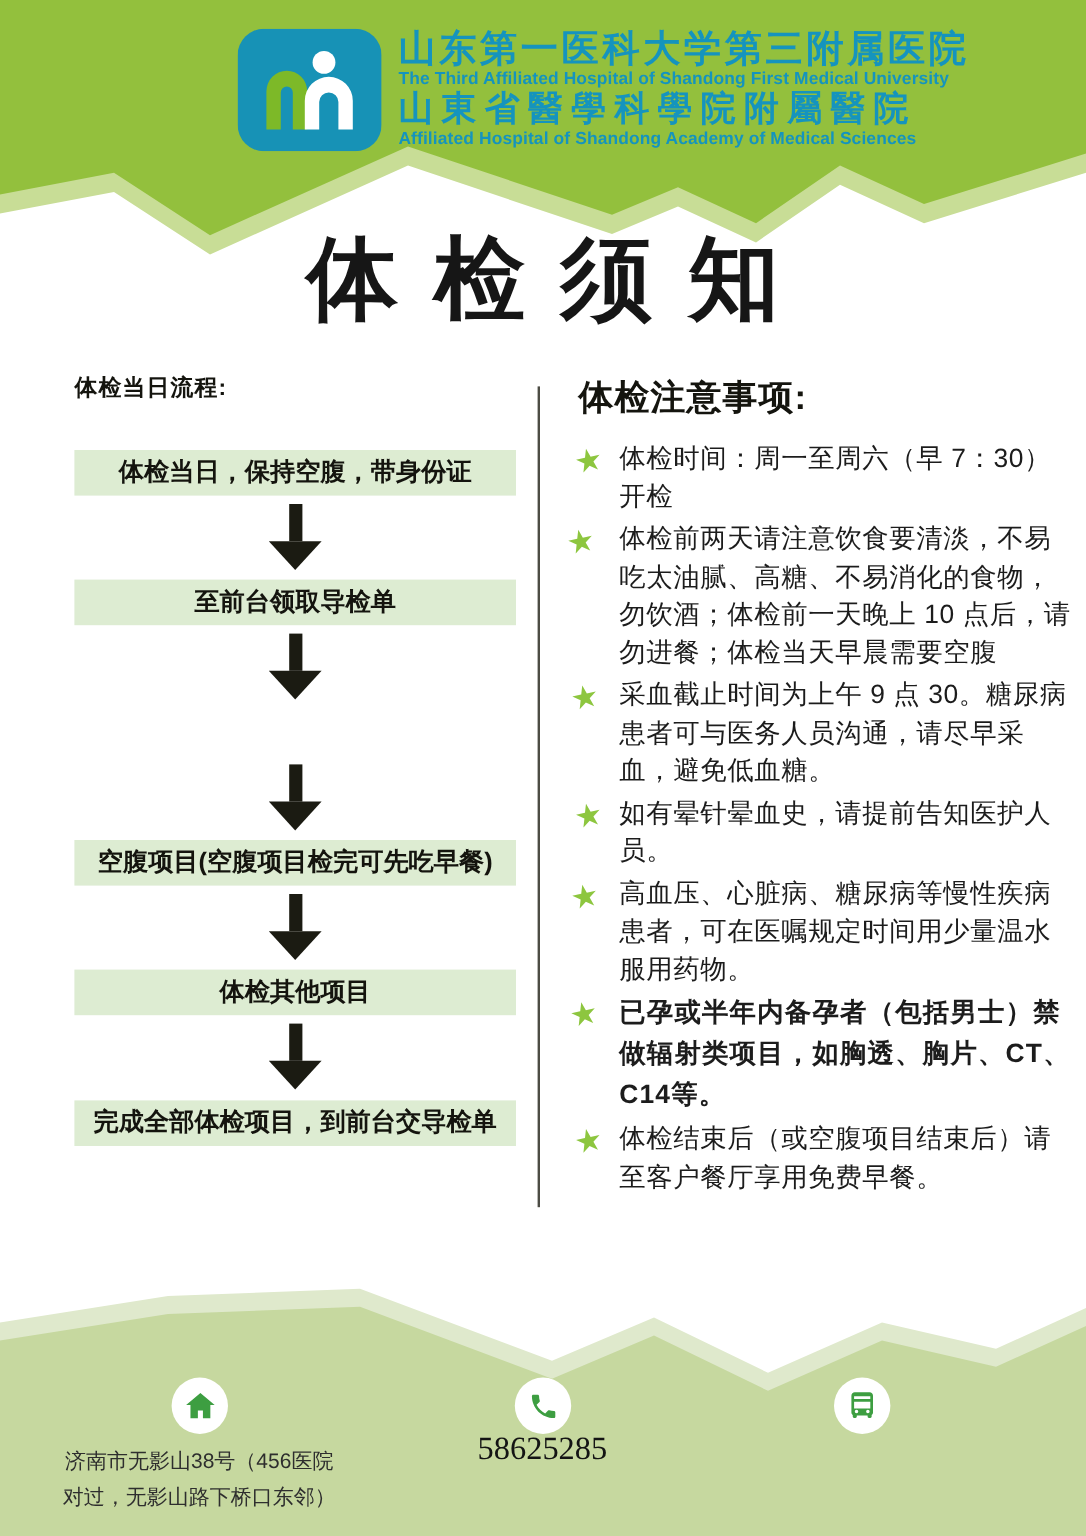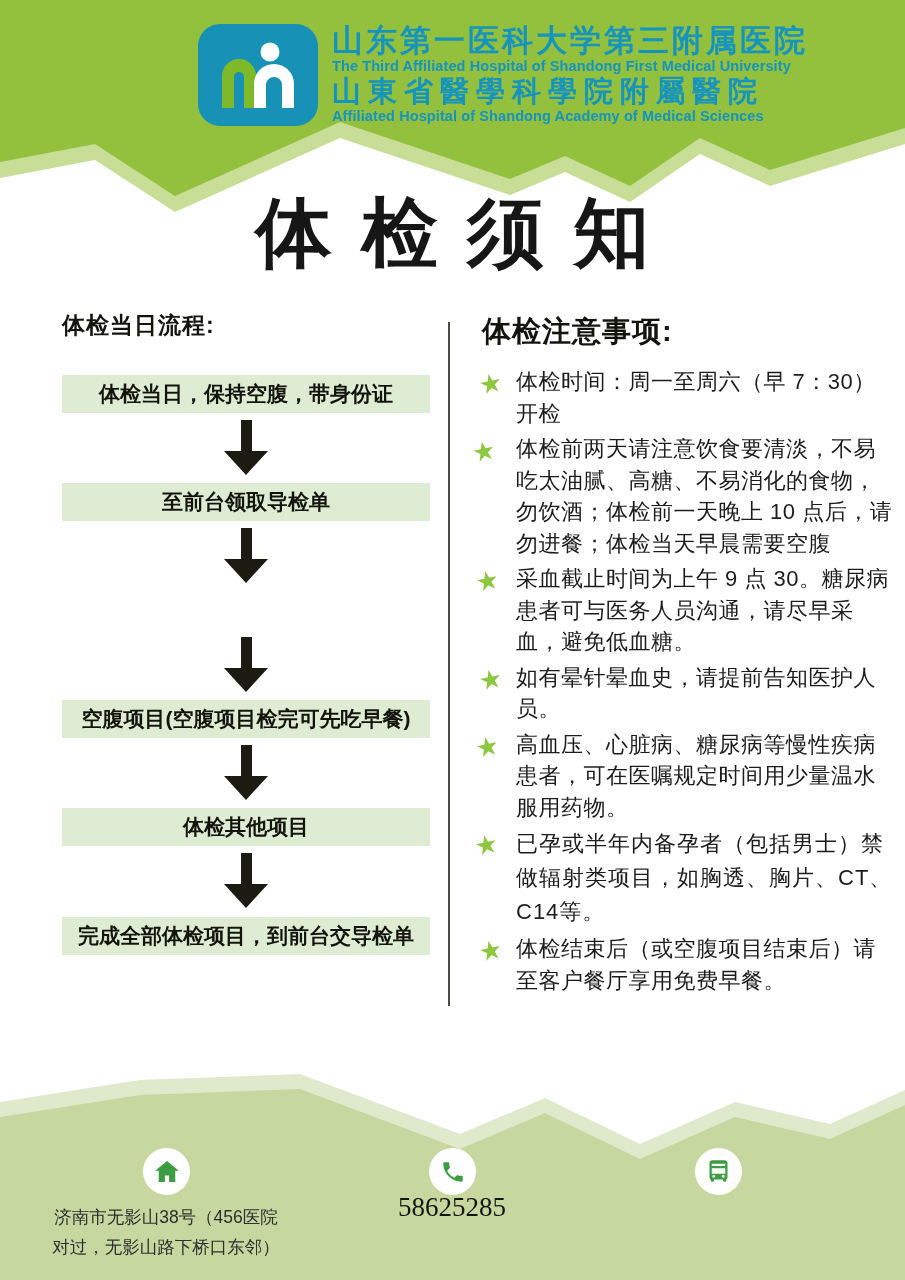--- a/index.html
+++ b/index.html
@@ -26,21 +26,21 @@
 
   
   .main-title {
     position:absolute; top:190px; left:0; width:100%; text-align:center;
     font-size:76px; font-weight:800; color:#161616;
     letter-spacing:30px; text-indent:30px; line-height:86px;
   }
 
   
   .flow-heading {
-    position:absolute; left:62px; top:310px; font-size:23px; font-weight:800;
+    position:absolute; left:62px; top:310px; font-size:19px; font-weight:800;
     color:#14140e; letter-spacing:1px;
   }
   .flow-box {
     position:absolute; left:62px; width:368px; height:38px;
     background:#ddecd2; color:#14140e; font-weight:800; font-size:21px;
     line-height:38px; text-align:center; white-space:nowrap;
   }
   .flow-arrow { position:absolute; left:224px; width:44px; }
   .flow-arrow .stem { width:11px; height:31px; background:#1b1b12; margin:0 auto; }
   .flow-arrow .head {
@@ -64,21 +64,21 @@
   }
   .notes-list li { display:flex; margin-bottom:4px; }
   .star {
     flex:0 0 34px; color:#8dc63f; font-size:26px; line-height:30px;
     transform:rotate(-12deg); margin-top:1px;
   }
   .note-text {
     width:378px; font-size:22px; line-height:31.5px; color:#1c1c1c;
     letter-spacing:0.5px;
   }
-  .bold-item .note-text { font-weight:normal; letter-spacing:1px; line-height:34px; }
+  .bold-item .note-text { font-weight:bold; letter-spacing:1px; line-height:34px; }
 
   
   .f-circle {
     position:absolute; width:47px; height:47px; border-radius:50%;
     background:#ffffff; top:1148px; display:flex; align-items:center;
     justify-content:center;
   }
   .f-text { position:absolute; color:#2e2e2e; font-size:17.5px; line-height:30px; }
   .f-address { left:28px; top:1202px; width:276px; text-align:center; }
   .f-phone-number {

